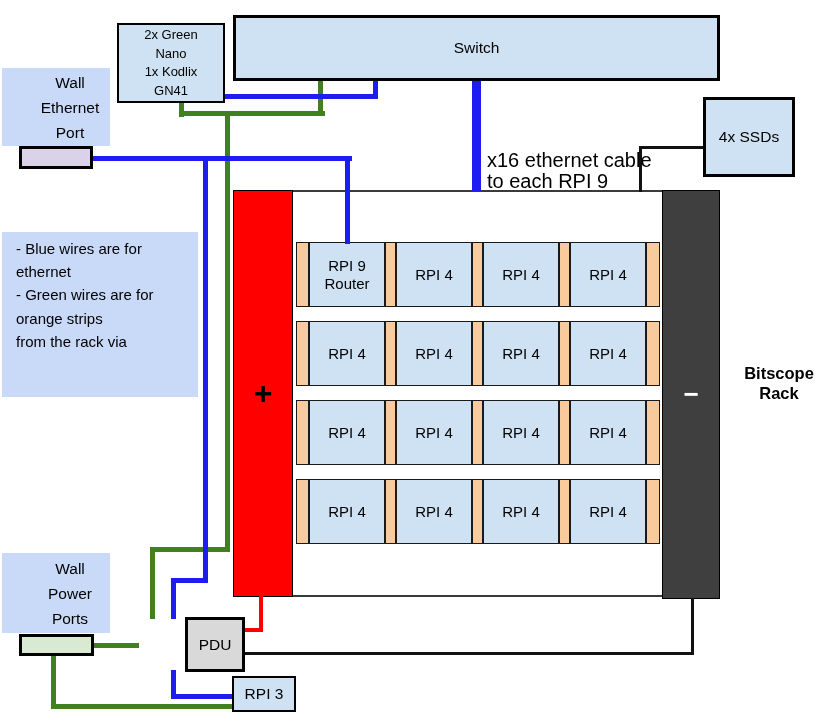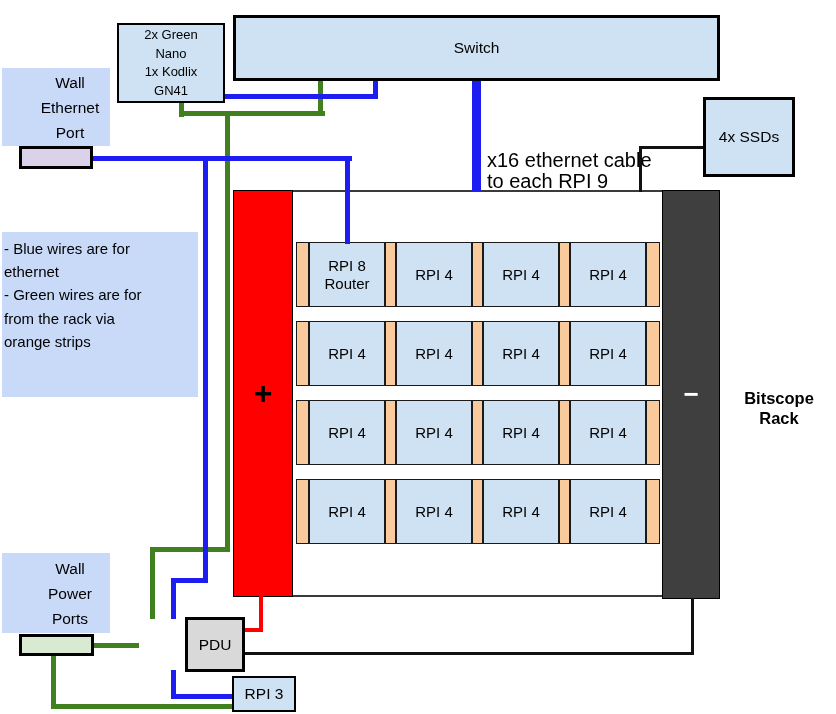--- a/index.html
+++ b/index.html
@@ -32,23 +32,23 @@
   #plus-sym{top:184px;font-size:32px;font-weight:600;color:#000;}
   #minus-sym{top:188px;font-size:26px;font-weight:700;color:#fff;}
   #rack-grid{position:absolute;left:61px;top:0;width:364px;height:403px;}
   .rack-row{position:absolute;left:0;width:364px;height:65px;display:flex;}
   .orange-strip{background:var(--c-orange);border:1px solid #1a1a1a;flex:0 0 auto;
                 box-sizing:border-box;}
   .rpi-cell{flex:1 1 0;background:var(--c-device);border:1px solid #1a1a1a;
             box-sizing:border-box;display:flex;align-items:center;justify-content:center;
             text-align:center;font-size:15px;line-height:18px;}
   #legend{left:2px;top:232px;width:196px;height:165px;background:var(--c-label);
-          font-size:15px;line-height:23.2px;padding:5px 4px 0 2px;}
+          font-size:15px;line-height:23.2px;padding:5px 4px 0 14px;}
   #cable-note{left:487px;top:134px;width:170px;font-size:20px;line-height:21px;margin-top:16px;}
-  #bitscope-label{left:731px;top:388px;width:96px;text-align:center;
+  #bitscope-label{left:731px;top:363px;width:96px;text-align:center;
                   font-weight:700;font-size:16.5px;line-height:20px;}
   #jetson{left:117px;top:23px;width:108px;height:80px;border-width:2px;
           font-size:13px;line-height:18.5px;flex-direction:column;}
   #switch{left:233px;top:15px;width:487px;height:66px;}
   #ssds{left:703px;top:97px;width:92px;height:80px;}
   #wall-eth{left:2px;top:68px;width:108px;height:78px;}
   #eth-port{left:19px;top:146px;width:74px;height:23px;background:var(--c-ethport);}
   #wall-power{left:2px;top:553px;width:108px;height:80px;}
   #power-port{left:19px;top:634px;width:75px;height:22px;background:var(--c-pwrport);}
   #pdu{left:137px;top:617px;width:60px;height:55px;background:var(--c-pdu);margin-left:48px;}
@@ -60,21 +60,21 @@
 <div id="rack" class="abs">
   <div id="pos-rail" class="abs">
     <div id="plus-sym" class="rail-sym">+</div>
   </div>
   <div id="neg-rail" class="abs">
     <div id="minus-sym" class="rail-sym">−</div>
   </div>
   <div id="rack-grid">
       <div class="rack-row" style="top: 50px;">
         <div class="orange-strip" style="width: 13px;"></div>
-        <div class="rpi-cell">RPI 8 Router</div>
+        <div class="rpi-cell">RPI 9 Router</div>
         <div class="orange-strip" style="width: 11px;"></div>
         <div class="rpi-cell">RPI 4</div>
         <div class="orange-strip" style="width: 11px;"></div>
         <div class="rpi-cell">RPI 4</div>
         <div class="orange-strip" style="width: 11px;"></div>
         <div class="rpi-cell">RPI 4</div>
         <div class="orange-strip" style="width: 14px;"></div>
       </div>
       <div class="rack-row" style="top: 129px;">
         <div class="orange-strip" style="width: 13px;"></div>
@@ -165,22 +165,22 @@
 
 <div id="cable-note" class="abs">
   <div>x16 ethernet cable</div>
   <div>to each RPI 9</div>
 </div>
 
 <div id="legend" class="abs">
   <div>- Blue wires are for</div>
   <div>ethernet</div>
   <div>- Green wires are for</div>
+  <div>orange strips</div>
   <div>from the rack via</div>
-  <div>orange strips</div>
 </div>
 
 <div id="bitscope-label" class="abs">
   <div>Bitscope</div>
   <div>Rack</div>
 </div>
 
 <div id="wall-power" class="abs labelbox">
   <span>Wall</span>
   <span>Power</span>

